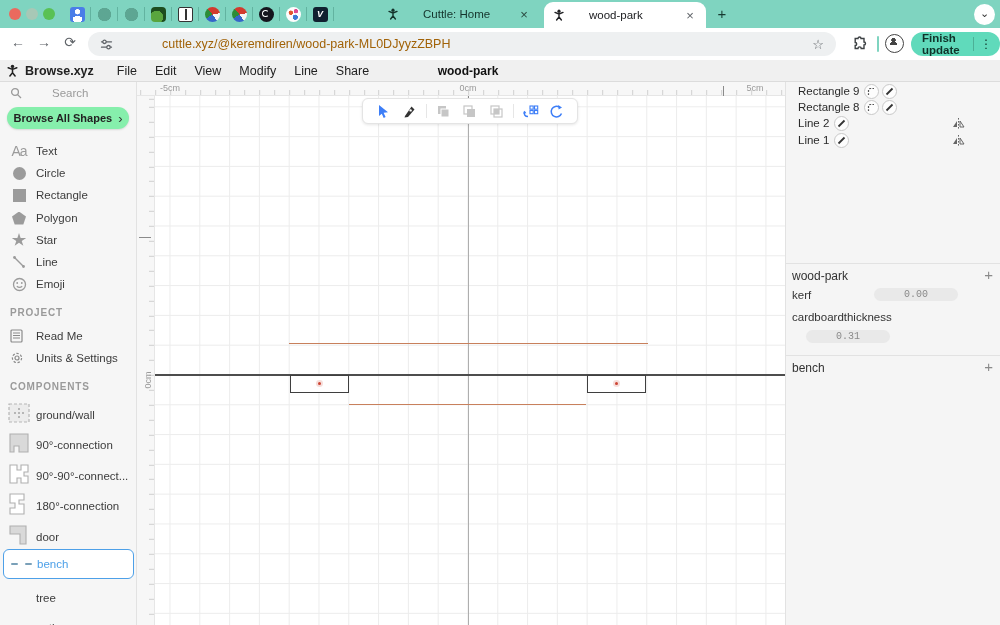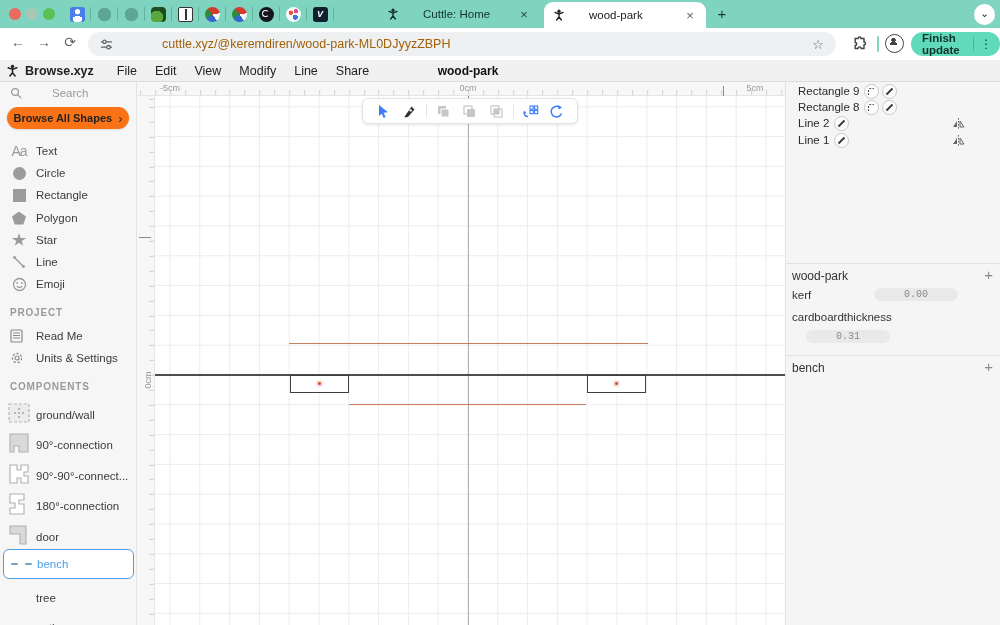--- a/index.html
+++ b/index.html
@@ -56,21 +56,21 @@
   .menubar { position:absolute; left:0; top:60px; width:1000px; height:22px; background:#f0f0f0; border-bottom:1px solid #dcdcdc; display:flex; align-items:center; font-size:12.5px; color:#222; }
   .brand { font-weight:bold; margin:0 14px 0 6px; display:flex; align-items:center; gap:6px; }
   .mitem { padding:0 9px;text-align:center; }
   .doctitle { position:absolute; left:468px; transform:translateX(-50%); font-weight:bold; font-size:12px; color:#111; }
 
   
   .sidebar { position:absolute; left:0; top:82px; width:137px; height:543px; background:#f6f6f6; border-right:1px solid #e2e2e2; overflow:hidden; }
   .srow { position:absolute; left:0; width:137px; height:22px; }
   .searchph { position:absolute; left:52px; top:5px; font-size:11.5px; color:#9a9a9a; }
   .mag { position:absolute; left:10px; top:5px; }
-  .browsepill { position:absolute; left:7px; top:25px; width:122px; height:22px; background:#f97316; border-radius:12px; box-shadow:0 1px 2px rgba(0,0,0,.12); display:flex; align-items:center; justify-content:center; gap:6px; font-size:11px; font-weight:bold; color:#222; }
+  .browsepill { position:absolute; left:7px; top:25px; width:122px; height:22px; background:#86efac; border-radius:12px; box-shadow:0 1px 2px rgba(0,0,0,.12); display:flex; align-items:center; justify-content:center; gap:6px; font-size:11px; font-weight:bold; color:#222; }
   .browsepill .chev { font-size:13px; font-weight:normal; color:#333; }
   .shape { position:absolute; left:0; width:112px; height:22px; }
   .shape .ic { position:absolute; left:8px; top:0; width:22px; height:22px; display:flex; align-items:center; justify-content:center; }
   .shape .lb, .proj .lb, .comp .lb { position:absolute; left:36px; top:50%; transform:translateY(-50%); font-size:11.5px; color:#3c3c3c; white-space:nowrap; }
   .aa { font-size:14px; color:#9b9b9b; letter-spacing:-1px; }
   .ic-circle { width:13px; height:13px; border-radius:50%; background:#9b9b9b; }
   .ic-rect { width:13px; height:13px; background:#9b9b9b; }
   .ic-poly { width:14px; height:13px; background:#9b9b9b; clip-path:polygon(50% 0,100% 38%,81% 100%,19% 100%,0 38%); }
   .ic-star { width:15px; height:14px; background:#9b9b9b; clip-path:polygon(50% 0,61% 35%,98% 35%,68% 57%,79% 91%,50% 70%,21% 91%,32% 57%,2% 35%,39% 35%); }
   .shead { position:absolute; left:10px; font-size:10px; font-weight:bold; letter-spacing:.8px; color:#9a9a9a;text-align:right; }

